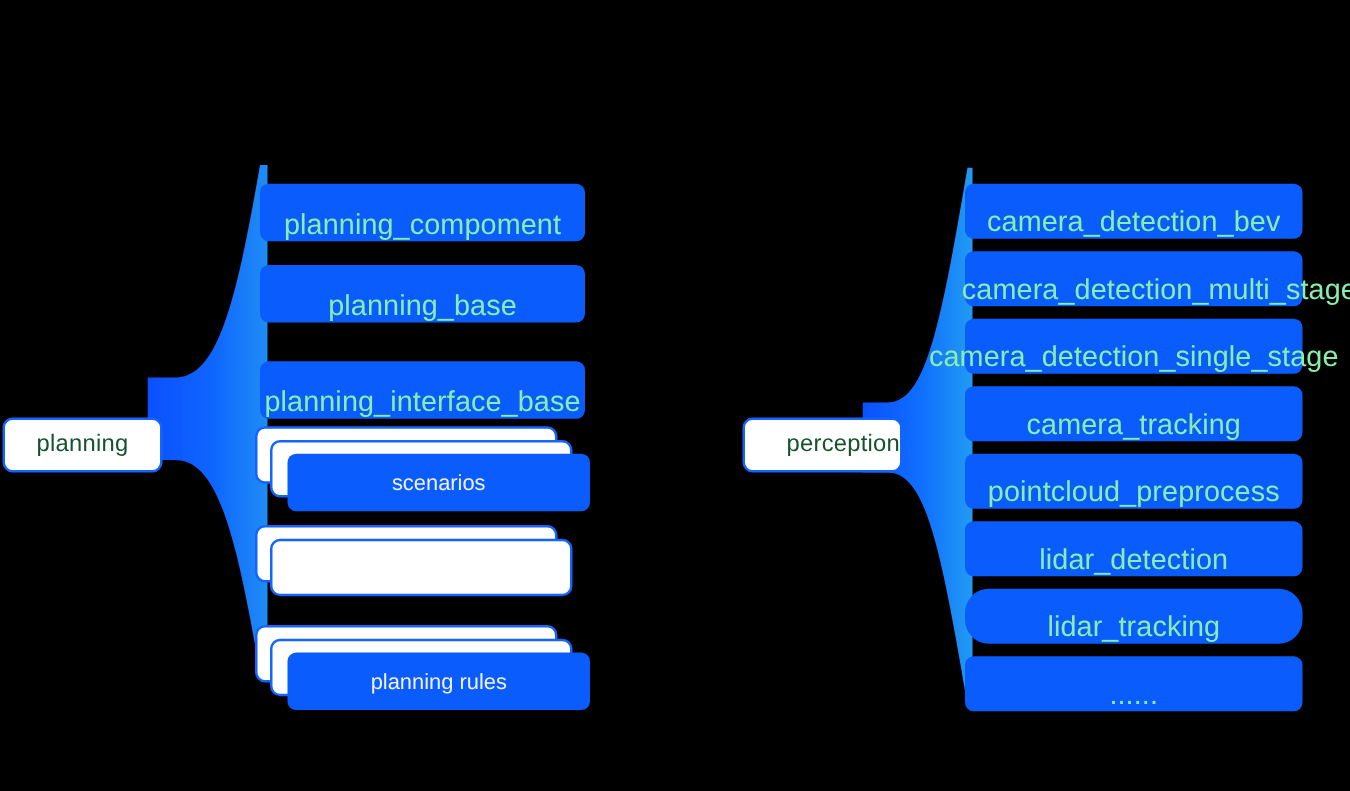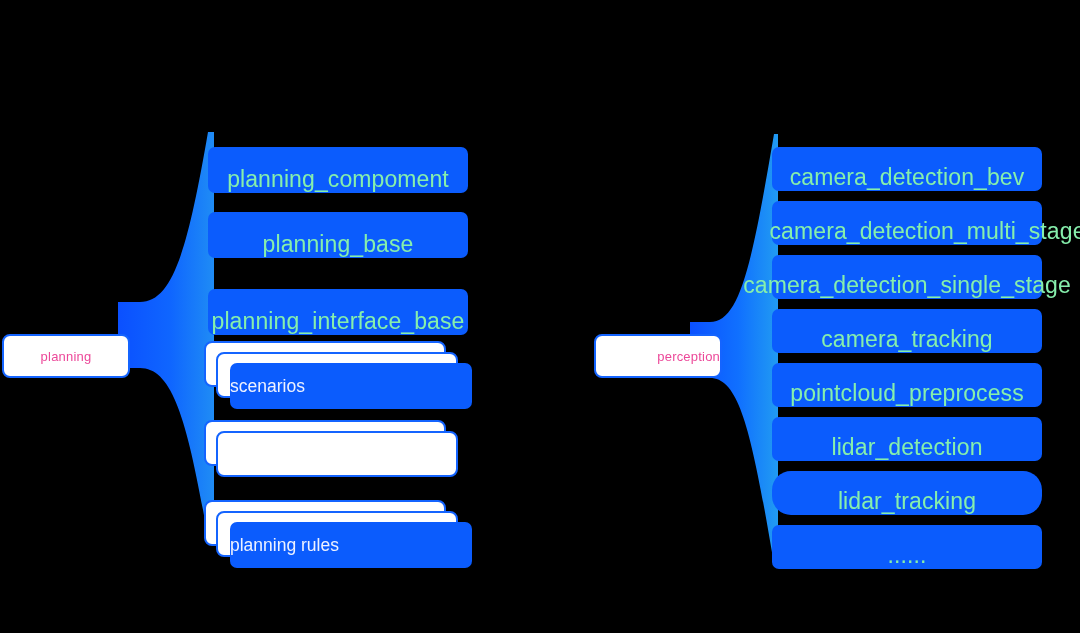--- a/index.html
+++ b/index.html
@@ -13,22 +13,22 @@
   }
   .canvas{position:absolute;left:0;top:0;width:1080px;height:633px;}
 
   
   .root-label{
     position:absolute;
     background:#ffffff;
     border:2px solid #1464ff;
     border-radius:8px;
     display:flex;align-items:center;justify-content:center;
-    color:#ec4899;
-    font-size:13px;
+    color:#14532d;
+    font-size:19px;
     letter-spacing:.2px;
     z-index:6;
     box-sizing:border-box;
   }
   #root-planning{left:2px;  top:334px; width:128px; height:44px;}
   #root-perception{left:594px;top:334px; width:128px; height:44px;justify-content:flex-end;}
 
   
   .fan{position:absolute;z-index:2;}
   #fan-left{left:118px;top:132px;width:100px;height:406px;}
@@ -64,21 +64,21 @@
     box-sizing:border-box;
   }
   .stack .sheet.s1{left:0px;  top:0px;}
   .stack .sheet.s2{left:12px; top:11px;}
   .stack .front{
     position:absolute;
     left:26px;top:22px;
     width:242px;height:46px;
     background:#0b5cfd;
     border-radius:7px;
-    display:flex;align-items:center;
+    display:flex;align-items:center;justify-content:center;
     color:#eef2ff;
     font-size:17.5px;
     box-sizing:border-box;
     white-space:nowrap;
   }
 </style>
 </head>
 <body>
 
 <div class="canvas">

